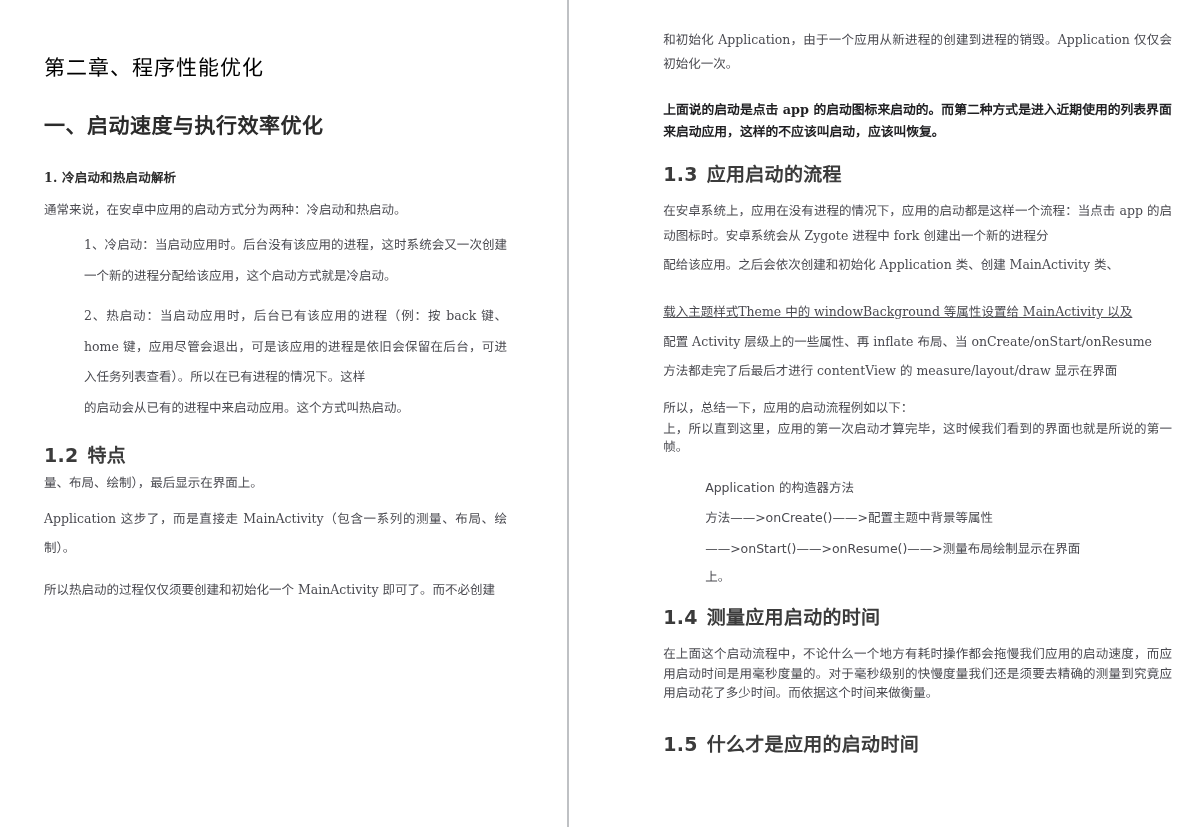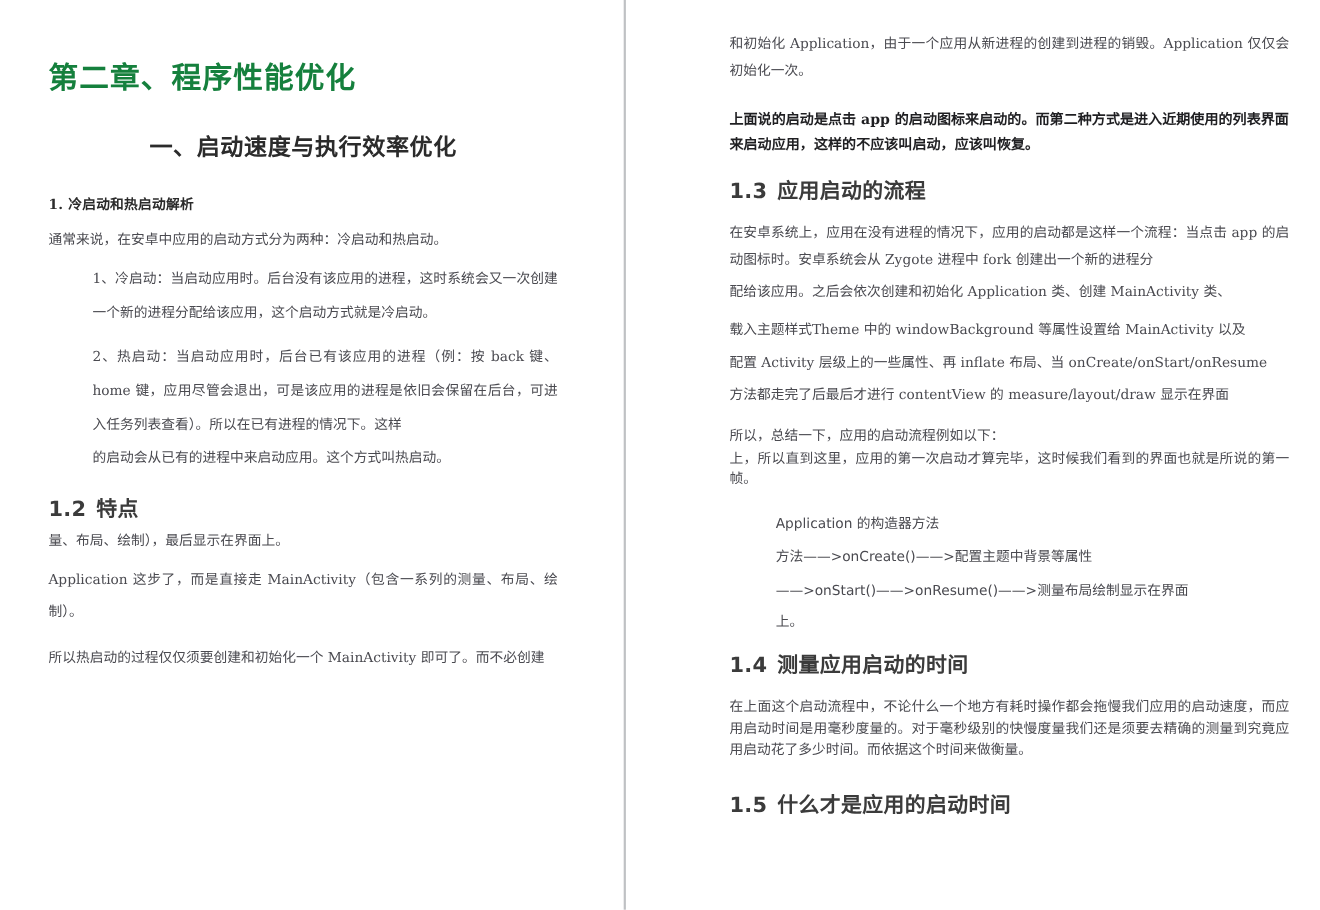--- a/index.html
+++ b/index.html
@@ -39,37 +39,36 @@
     height: 827px;
     flex: 0 0 2px;
   }
   .col-right {
     width: 656px;
     padding: 28px 28px 0 94px;
   }
 
   
   h1.doc-title {
-    font-size: 27px;
-    font-weight: 700;
-    color: #15803d;
+    font-size: 21px;
+    font-weight: 400;
+    color: #000000;
     margin: 18px 0 0 0;
     letter-spacing: 1px;
     line-height: 1.35;
     font-family: "DejaVu Serif", "Liberation Serif", serif;
   }
   h2.section-title {
     font-size: 21px;
     font-weight: 700;
     color: #2b2b2b;
     margin: 30px 0 0 0;
     letter-spacing: 0.5px;
     line-height: 1.35;
     font-family: "DejaVu Serif", "Liberation Serif", serif;
-    text-align: center;
   }
   h3.subsection-title {
     font-size: 12.5px;
     font-weight: 700;
     color: #2b2b2b;
     margin: 26px 0 0 0;
     letter-spacing: 0.2px;
     font-family: "DejaVu Serif", "Liberation Serif", serif;
   }
   h4.heading-num {
@@ -179,21 +178,21 @@
     <p class="bold-note">上面说的启动是点击 app 的启动图标来启动的。而第二种方式是进入近期使用的列表界面来启动应用，这样的不应该叫启动，应该叫恢复。</p>
 
     <h4 class="heading-num">
       <span class="num">1.3</span><span>应用启动的流程</span>
     </h4>
 
     <p class="body" style="line-height:2.0; margin-top:12px;">在安卓系统上，应用在没有进程的情况下，应用的启动都是这样一个流程：当点击 app 的启动图标时。安卓系统会从 Zygote 进程中 fork 创建出一个新的进程分</p>
 
     <p class="body" style="line-height:2.45; margin-top:2px;">配给该应用。之后会依次创建和初始化 Application 类、创建 MainActivity 类、</p>
 
-    <p class="body" style="line-height:2.45; margin-top:4px;">载入主题样式Theme 中的 windowBackground 等属性设置给 MainActivity 以及</p>
+    <p class="body" style="line-height:2.45; margin-top:16px;text-decoration:underline;">载入主题样式Theme 中的 windowBackground 等属性设置给 MainActivity 以及</p>
 
     <p class="body" style="line-height:2.45; margin-top:0;">配置 Activity 层级上的一些属性、再 inflate 布局、当 onCreate/onStart/onResume</p>
 
     <p class="body" style="line-height:2.1; margin-top:0;">方法都走完了后最后才进行 contentView 的 measure/layout/draw 显示在界面</p>
 
     <p class="body" style="line-height:1.6; margin-top:14px;">所以，总结一下，应用的启动流程例如以下：</p>
 
     <p class="body" style="line-height:1.45; margin-top:2px;">上，所以直到这里，应用的第一次启动才算完毕，这时候我们看到的界面也就是所说的第一帧。</p>
 
     <div class="flow-block">

